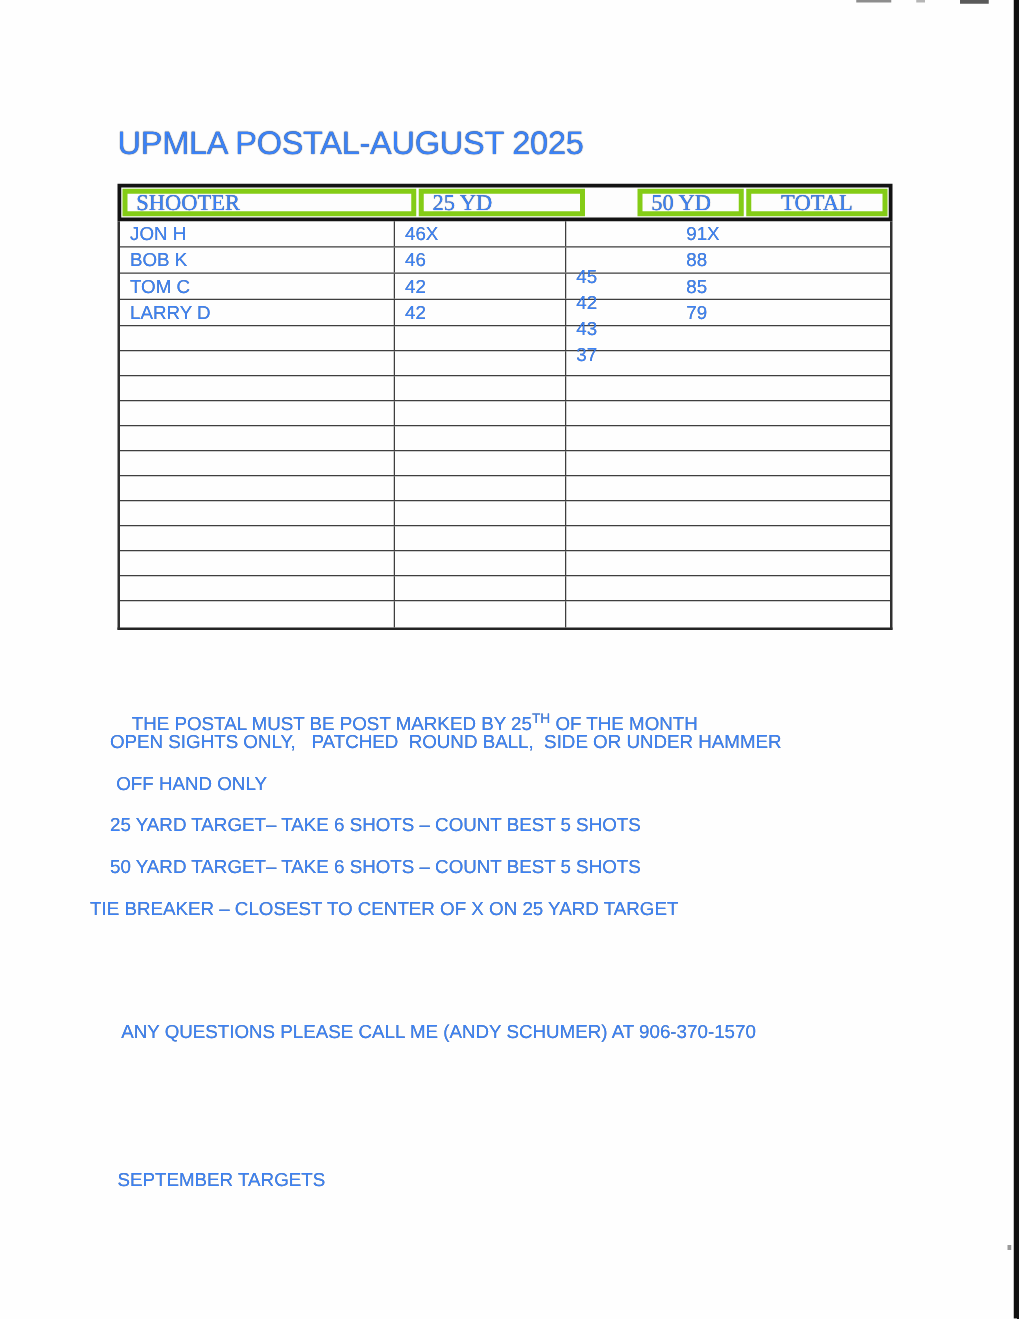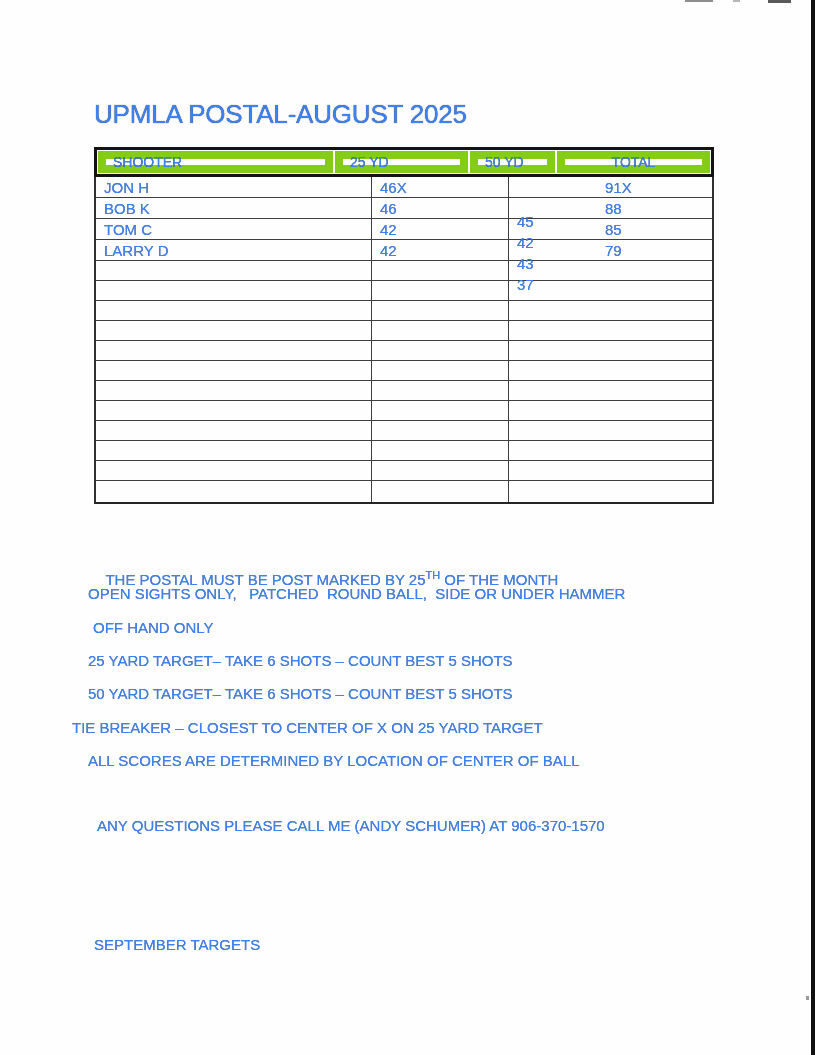--- a/index.html
+++ b/index.html
@@ -42,31 +42,32 @@
     display: flex;
     box-sizing: border-box;
     height: 30px;
     border: 3px solid #131313;
     padding: 1px;
     gap: 2px;
     background: #fdfdfd;
   }
   .th {
     box-sizing: border-box;
-    border: 8px solid #84cc16;
+    border: 4px solid #84cc16;
     display: flex;
     align-items: center;
     padding-left: 7px;
-    font-size: 14px;
+    font-size: 18px;
     text-shadow: 0 0 0.6px rgba(10,10,10,0.8);
     white-space: pre;
+    font-family: Liberation Serif, serif;
   }
   .th.c0 { width: 235px; }
   .th.c1 { width: 133px; }
-  .th.c2 { width: 85px; }
+  .th.c2 { width: 85px; margin-left: 40px; }
   .th.c3 { flex: 1; justify-content: center; padding-left: 0; }
 
   .tbody {
     border-left: 2px solid #303030;
     border-right: 2px solid #303030;
     border-bottom: 2.5px solid #242424;
     box-sizing: border-box;
   }
   .tr {
     display: flex;
@@ -78,21 +79,21 @@
   .tr:last-child { height: 21px; border-bottom: none; }
   .td {
     box-sizing: border-box;
     display: flex;
     align-items: center;
     padding-left: 8px;
     font-size: 15px;
     text-shadow: 0 0 0.5px rgba(10,10,10,0.6);
     white-space: pre;
   }
-  .td.c0 { width: 276px; border-right: 1.5px solid #3e3e3e; }
+  .td.c0 { width: 220px; border-right: 1.5px solid #3e3e3e; }
   .td.c1 { width: 137px; border-right: 1.5px solid #3e3e3e; }
   .td.c2 { width: 88px;  border-right: 1.5px solid #3e3e3e; margin-top: 44px; }
   .td.c3 { flex: 1; }
 
   
   .note {
     position: absolute;
     font-size: 15px;
     white-space: pre;
     text-shadow: 0 0 0.5px rgba(10,10,10,0.6);
@@ -234,21 +235,20 @@
   </div>
 
   <div class="note" style="left:89px; top:552px;">
     <span>THE POSTAL MUST BE POST MARKED BY 25</span><span class="sup">TH</span><span> OF THE MONTH</span>
   </div>
   <div class="note" style="left:88px; top:585px;">OPEN SIGHTS ONLY,   PATCHED  ROUND BALL,  SIDE OR UNDER HAMMER</div>
   <div class="note" style="left:93px; top:619px;">OFF HAND ONLY</div>
   <div class="note" style="left:88px; top:652px;">25 YARD TARGET– TAKE 6 SHOTS – COUNT BEST 5 SHOTS</div>
   <div class="note" style="left:88px; top:685px;">50 YARD TARGET– TAKE 6 SHOTS – COUNT BEST 5 SHOTS</div>
   <div class="note" style="left:72px; top:719px;">TIE BREAKER – CLOSEST TO CENTER OF X ON 25 YARD TARGET</div>
-  <div class="note" style="left:88px; top:752px;">ALL SCORES ARE DETERMINED BY LOCATION OF CENTER OF BALL</div>
 
   <div class="note" style="left:97px; top:817px;text-align:center;">ANY QUESTIONS PLEASE CALL ME (ANDY SCHUMER) AT 906-370-1570</div>
 
   <div class="note" style="left:94px; top:936px;">SEPTEMBER TARGETS</div>
 
   <div class="artifact edge-bar"></div>
   <div class="artifact mark1"></div>
   <div class="artifact mark2"></div>
   <div class="artifact mark3"></div>
   <div class="artifact speck"></div>

